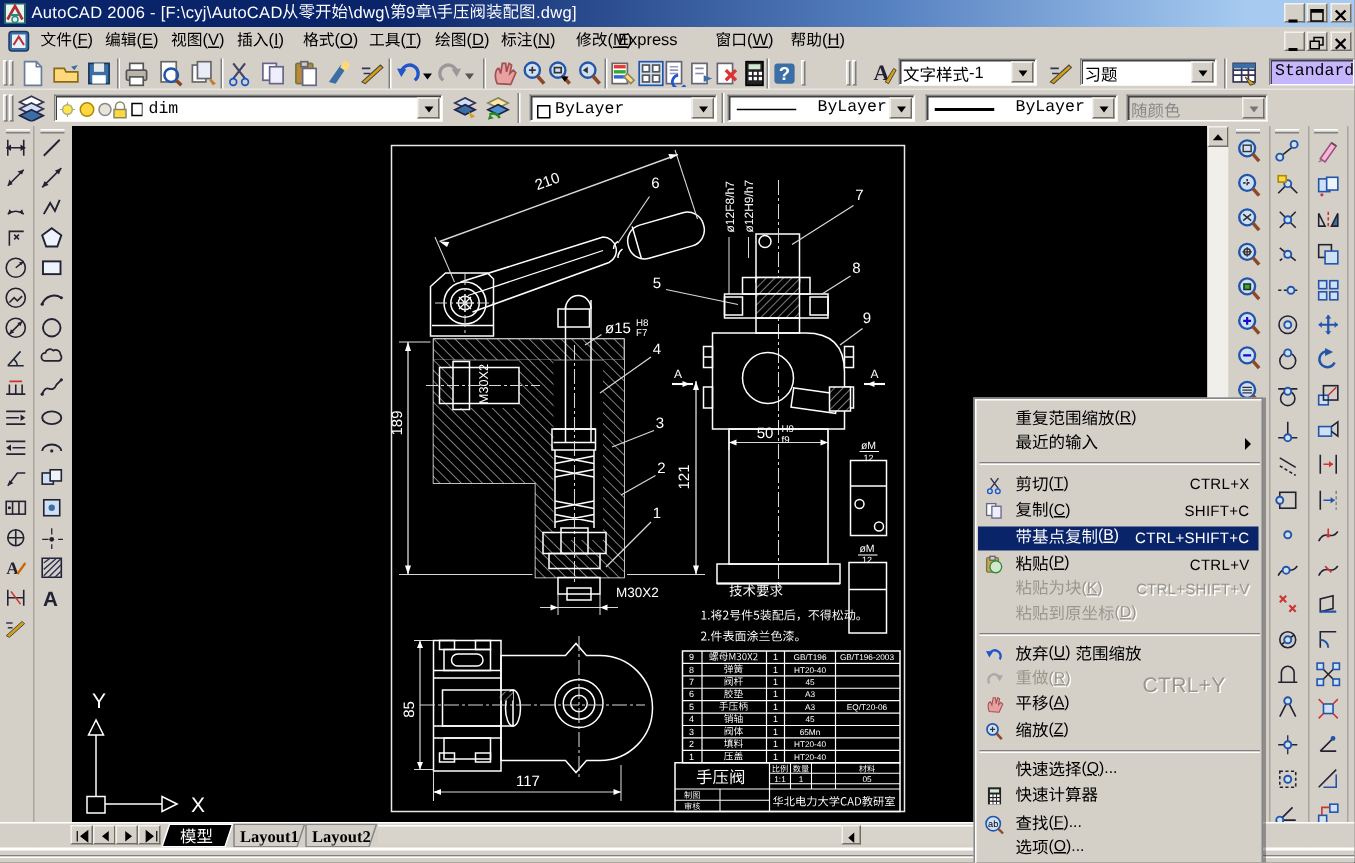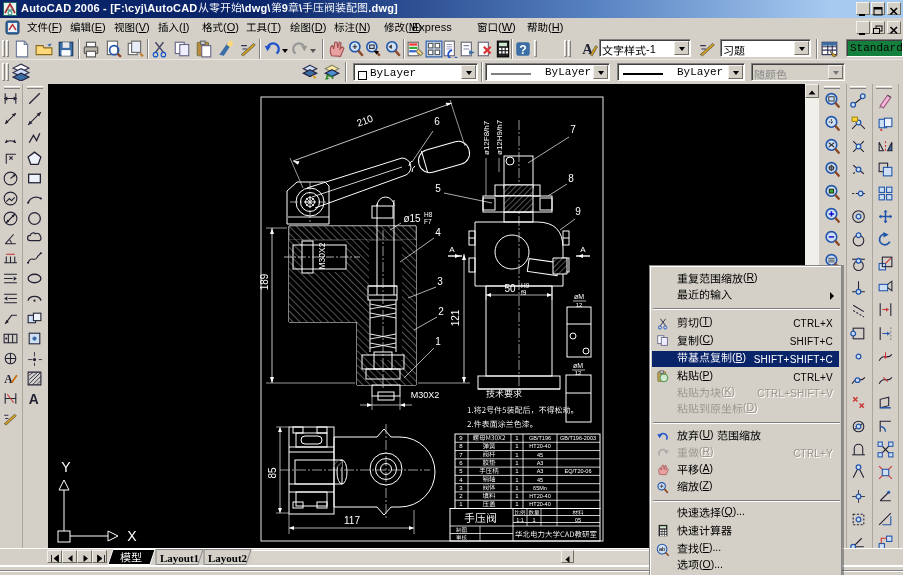--- a/index.html
+++ b/index.html
@@ -1,21 +1,21 @@
 <!DOCTYPE html>
 <html><head><meta charset="utf-8"><style>
 html,body{margin:0;padding:0;width:903px;height:575px;overflow:hidden;
  font-family:"Liberation Sans",sans-serif;background:#d4d0c8;position:relative}
 *{box-sizing:border-box}
 .abs{position:absolute}
 .bevel{border-top:1px solid #f3f1ec;border-left:1px solid #f3f1ec;
  border-right:1px solid #716f64;border-bottom:1px solid #716f64;background:#d4d0c8}
 .grip{width:3px;border-top:1px solid #fff;border-left:1px solid #fff;
  border-right:1px solid #808080;border-bottom:1px solid #808080;background:#d4d0c8}
-.combo{position:absolute;background:#15803d;border:1px solid;
+.combo{position:absolute;background:#c4b5fd;border:1px solid;
  border-color:#808080 #fff #fff #808080;box-shadow:inset 1px 1px 0 #404040}
 .cbtn{position:absolute;right:1px;top:1px;bottom:1px;width:15px;background:#d4d0c8;
  border:1px solid;border-color:#f3f1ec #716f64 #716f64 #f3f1ec}
 .arrdn{position:absolute;left:4px;top:5px;width:0;height:0;
  border:3.5px solid transparent;border-top:4px solid #000;border-bottom:none}
 .mitext{white-space:nowrap;font-size:11px;color:#000}
 .ms{position:absolute;font-size:11px;color:#000;white-space:nowrap}
 u{text-decoration:underline}
 </style></head><body>
 <svg width="0" height="0" style="position:absolute">
@@ -159,21 +159,21 @@
       <path id="u9879" d="M618 -500V-289C618 -184 591 -56 319 19C335 34 357 61 366 77C649 -12 693 -158 693 -289V-500ZM689 -91C766 -41 864 31 911 79L961 26C913 -21 813 -90 736 -138ZM29 -184 48 -106C140 -137 262 -179 379 -219L369 -284L247 -247V-650H363V-722H46V-650H172V-225ZM417 -624V-153H490V-556H816V-155H891V-624H655C670 -655 686 -692 702 -728H957V-796H381V-728H613C603 -694 591 -656 578 -624Z"></path>
     </defs>
   </svg>
 <div class="abs" style="left:0;top:0;width:903px;height:18px;background:linear-gradient(90deg,#0a246a 0%,#0a246a 28%,#5580c0 65%,#a6caf0 92%)">
     <svg class="abs" style="left:3px;top:2px" width="14" height="14">
       <rect x="0" y="0" width="14" height="14" fill="#e8f4f0" stroke="#1e6a60" stroke-width="2"></rect>
       <path d="M2 11 L7 2 L12 11" stroke="#b03030" stroke-width="1.8" fill="none"></path>
       <path d="M4 8 h6" stroke="#2e8a80" stroke-width="1.2"></path>
       <circle cx="7" cy="11" r="2" fill="none" stroke="#2e8a80"></circle>
     </svg>
-    <div class="abs" style="left:21px;top:2px;font-size:11px;font-weight:bold;color:#fff;white-space:nowrap;letter-spacing:0.2px"><span>AutoCAD 2006 - [F:\cyj\AutoCAD</span><svg style="vertical-align:-1.32px;" width="44.0" height="11.0" viewBox="0 -880 4000 1000" fill="#fff">
+    <div class="abs" style="left:21px;top:2px;font-size:11px;font-weight:normal;color:#fff;white-space:nowrap;letter-spacing:0.2px"><span>AutoCAD 2006 - [F:\cyj\AutoCAD</span><svg style="vertical-align:-1.32px;" width="44.0" height="11.0" viewBox="0 -880 4000 1000" fill="#fff">
         <use href="#u4ece" x="0"></use>
         <use href="#u96f6" x="1000"></use>
         <use href="#u5f00" x="2000"></use>
         <use href="#u59cb" x="3000"></use>
       </svg><span>\dwg\</span><svg style="vertical-align:-1.32px;" width="11.0" height="11.0" viewBox="0 -880 1000 1000" fill="#fff">
         <use href="#u7b2c" x="0"></use>
       </svg><span>9</span><svg style="vertical-align:-1.32px;" width="11.0" height="11.0" viewBox="0 -880 1000 1000" fill="#fff">
         <use href="#u7ae0" x="0"></use>
       </svg><span>\</span><svg style="vertical-align:-1.32px;" width="66.0" height="11.0" viewBox="0 -880 6000 1000" fill="#fff">
         <use href="#u624b" x="0"></use>
@@ -437,20 +437,34 @@
     </div>
   </div>
 <div class="abs" style="left:0;top:60px;width:903px;height:24px;background:#d4d0c8">
     <div class="grip abs" style="left:2px;top:3px;height:18px"></div>
     <div class="grip abs" style="left:6px;top:3px;height:18px"></div>
     <svg class="abs" style="left:12px;top:3px" width="18" height="18" viewBox="0 0 16 16">
       <path d="M8 1 L15 4.5 8 8 1 4.5z" fill="#fff" stroke="#335"></path>
       <path d="M8 5 L15 8.5 8 12 1 8.5z" fill="#cfe0f5" stroke="#335"></path>
       <path d="M8 9 L15 12.5 8 16 1 12.5z" fill="#3a6ea5" stroke="#224"></path>
     </svg>
+    <div class="combo" style="left:36px;top:3px;width:259px;height:18px;background:#fff">
+      <div style="position:absolute;left:2px;top:1px;white-space:nowrap"><svg width="56" height="13" viewBox="0 0 56 13" style="vertical-align:-2px">
+          <circle cx="6" cy="6" r="3.2" fill="#ffe84a" stroke="#aa8"></circle>
+          <path d="M6 1 v2 M6 9 v2 M1 6 h2 M9 6 h2" stroke="#aa8" stroke-width="0.8"></path>
+          <circle cx="19" cy="6" r="4.5" fill="#ffd840" stroke="#a80"></circle>
+          <circle cx="31" cy="6" r="4" fill="#e8e4da" stroke="#888"></circle>
+          <path d="M38 6 v-2 a3 3 0 0 1 6 0 v2" fill="none" stroke="#886"></path>
+          <rect x="37" y="6" width="8" height="5.5" fill="#ffd840" stroke="#886"></rect>
+          <rect x="49" y="2" width="7" height="8" fill="#fff" stroke="#000"></rect>
+        </svg><span style="font-family:'Liberation Mono',monospace;font-size:11px;position:relative;top:-3px;margin-left:4px">dim</span></div>
+      <div class="cbtn">
+        <div class="arrdn" style="border-top-color:#000"></div>
+      </div>
+    </div>
     <svg class="abs" style="left:301px;top:3px" width="18" height="18" viewBox="0 0 16 16">
       <path d="M8 2 L14 5 8 8 2 5z" fill="#cfe0f5" stroke="#335"></path>
       <path d="M8 6 L14 9 8 12 2 9z" fill="#3a6ea5" stroke="#224"></path>
       <path d="M10 10 l4 3 -2.5 1z" fill="#d4a017"></path>
     </svg>
     <svg class="abs" style="left:323px;top:3px" width="18" height="18" viewBox="0 0 16 16">
       <path d="M8 2 L14 5 8 8 2 5z" fill="#ffe9a0" stroke="#886"></path>
       <path d="M8 6 L14 9 8 12 2 9z" fill="#4a90d0" stroke="#224"></path>
       <path d="M3 12 a4 4 0 0 1 6 2" fill="none" stroke="#282" stroke-width="1.5"></path>
       <path d="M2 15 l1 -3 2.5 2z" fill="#282"></path>
@@ -1301,21 +1315,21 @@
       </svg><span style="position:relative;top:-1.5px;font-size:10.5px">(<u>C</u>)</span></div>
     <div class="abs" style="right:8px;top:69.9px;font-size:10px;color:#000;letter-spacing:0.2px">SHIFT+C</div>
     <div class="abs" style="left:2px;top:84.5px;width:187px;height:16px;background:#0a246a"></div>
     <div class="abs" style="left:27px;top:86.0px;font-size:11px;color:#fff;white-space:nowrap"><svg style="vertical-align:-1.32px;" width="55.0" height="11.0" viewBox="0 -880 5000 1000" fill="#fff">
         <use href="#u5e26" x="0"></use>
         <use href="#u57fa" x="1000"></use>
         <use href="#u70b9" x="2000"></use>
         <use href="#u590d" x="3000"></use>
         <use href="#u5236" x="4000"></use>
       </svg><span style="position:relative;top:-1.5px;font-size:10.5px">(<u>B</u>)</span></div>
-    <div class="abs" style="right:8px;top:87.5px;font-size:10px;color:#fff;letter-spacing:0.2px">SHIFT+SHIFT+C</div>
+    <div class="abs" style="right:8px;top:87.5px;font-size:10px;color:#fff;letter-spacing:0.2px">CTRL+SHIFT+C</div>
     <svg class="abs" style="left:6px;top:104.0px" width="14" height="14" viewBox="0 0 16 16">
       <rect x="2" y="2" width="9" height="11" rx="1" fill="#c9a45a" stroke="#774"></rect>
       <rect x="4.5" y="1" width="4" height="3" fill="#ccc" stroke="#666"></rect>
       <circle cx="9" cy="9" r="4.5" fill="#cfe8cf" stroke="#383"></circle>
     </svg>
     <div class="abs" style="left:27px;top:104.0px;font-size:11px;color:#000;white-space:nowrap"><svg style="vertical-align:-1.32px;" width="22.0" height="11.0" viewBox="0 -880 2000 1000" fill="#000">
         <use href="#u7c98" x="0"></use>
         <use href="#u8d34" x="1000"></use>
       </svg><span style="position:relative;top:-1.5px;font-size:10.5px">(<u>P</u>)</span></div>
     <div class="abs" style="right:8px;top:105.5px;font-size:10px;color:#000;letter-spacing:0.2px">CTRL+V</div>
@@ -1349,21 +1363,21 @@
         <use href="#u653e" x="3000"></use>
       </svg></div>
     <svg class="abs" style="left:6px;top:180.4px" width="14" height="14" viewBox="0 0 16 16">
       <path d="M4 11 A4.5 4.5 0 1 1 12 7" fill="none" stroke="#aaa" stroke-width="1.8"></path>
       <path d="M14.5 4.5 L9 5 L12 9.5z" fill="#aaa"></path>
     </svg>
     <div class="abs" style="left:27px;top:180.4px;font-size:11px;color:#9a968c;text-shadow:1px 1px 0 #fff;white-space:nowrap"><svg style="vertical-align:-1.32px;" width="22.0" height="11.0" viewBox="0 -880 2000 1000" fill="#9a968c">
         <use href="#u91cd" x="0"></use>
         <use href="#u505a" x="1000"></use>
       </svg><span style="position:relative;top:-1.5px;font-size:10.5px">(<u>R</u>)</span></div>
-    <div class="abs" style="right:8px;top:181.9px;font-size:10px;color:#9a968c;text-shadow:1px 1px 0 #fff;letter-spacing:0.2px">CTRL+Y</div>
+    <div class="abs" style="right:24px;top:181.9px;font-size:14px;color:#9a968c;text-shadow:1px 1px 0 #fff;letter-spacing:0.2px">CTRL+Y</div>
     <svg class="abs" style="left:6px;top:197.2px" width="14" height="14" viewBox="0 0 16 16">
       <path d="M4 13 C2.5 9.5 3 5.5 5 5.5 l1 2.5 1 -5.5 l1.8 0 0.4 4.5 1.3 -4.5 1.4 0.8 -0.8 4.5 1.8 -1.8 1.4 1.4 -2.8 6.1z" fill="#e8a0a0" stroke="#a05050" stroke-width="0.8"></path>
     </svg>
     <div class="abs" style="left:27px;top:197.2px;font-size:11px;color:#000;white-space:nowrap"><svg style="vertical-align:-1.32px;" width="22.0" height="11.0" viewBox="0 -880 2000 1000" fill="#000">
         <use href="#u5e73" x="0"></use>
         <use href="#u79fb" x="1000"></use>
       </svg><span style="position:relative;top:-1.5px;font-size:10.5px">(<u>A</u>)</span></div>
     <svg class="abs" style="left:6px;top:214.5px" width="14" height="14" viewBox="0 0 16 16">
       <circle cx="6.5" cy="6" r="4.2" fill="#cfe0f5" stroke="#2255aa" stroke-width="1.3"></circle>
       <path d="M9.5 9 L13.5 13.5" stroke="#8a4a2a" stroke-width="2"></path>

